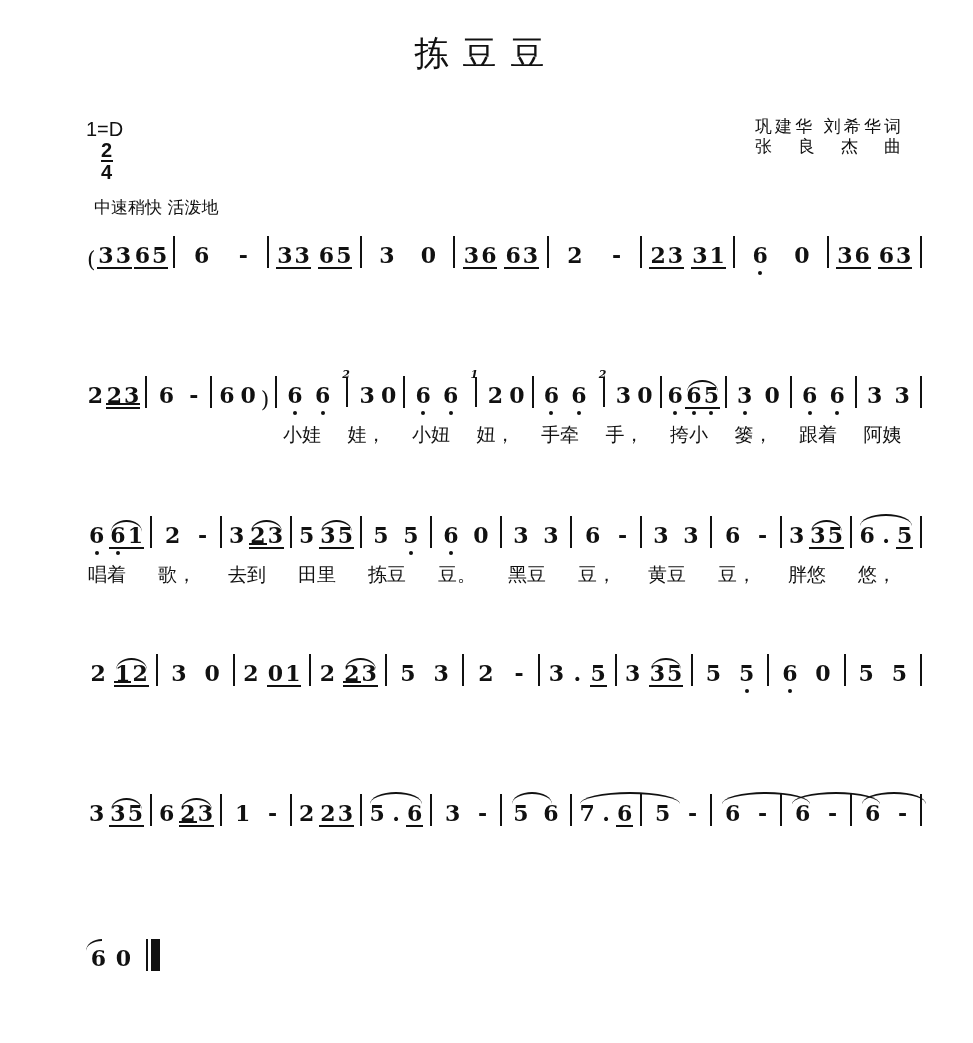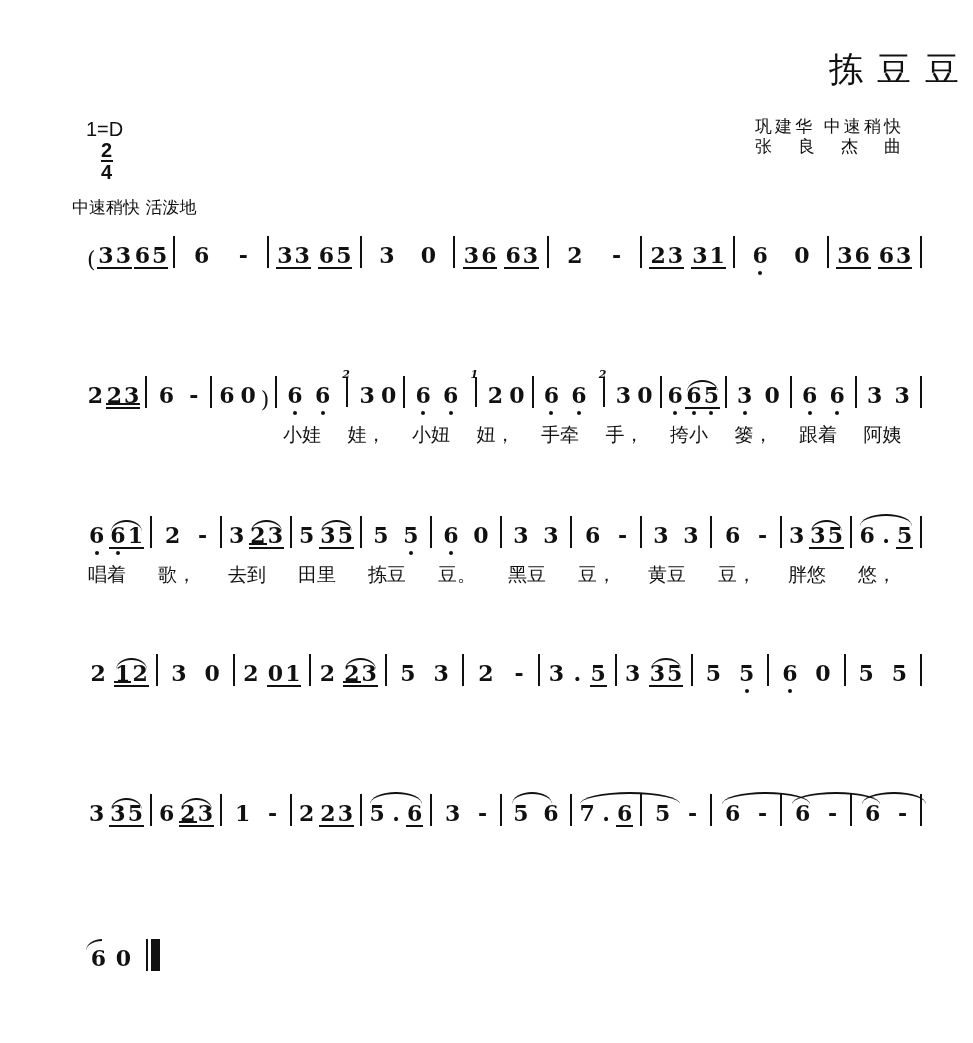--- a/index.html
+++ b/index.html
@@ -1,23 +1,23 @@
 <!DOCTYPE html>
 <html><head>
 <meta charset="utf-8">
 <style>
   html, body { margin: 0; padding: 0; background: #ffffff; }
   body { width: 973px; height: 1043px; position: relative; overflow: hidden; color: #111; font-family: "DejaVu Sans", sans-serif; }
-  .title { position: absolute; left: 0; width: 973px; top: 47px; text-align: right; font-size: 34px; letter-spacing: 14px; font-family: "DejaVu Sans", sans-serif; font-weight: normal; }
+  .title { position: absolute; left: 0; width: 973px; top: 31px; text-align: center; font-size: 34px; letter-spacing: 14px; font-family: "DejaVu Sans", sans-serif; font-weight: normal; }
   .key { position: absolute; left: 86px; top: 118px; font-size: 20px; font-family: "Liberation Sans", sans-serif; display: flex; align-items: center; flex-direction: column; }
   .tsig { display: inline-flex; flex-direction: column; align-items: center; margin-left: 4px; font-size: 20px; line-height: 18px; font-weight: bold; }
   .tsig .bar { width: 12px; height: 2px; background: #111; margin: 1px 0; }
   .credits { position: absolute; right: 72px; top: 116px; font-size: 17px; line-height: 20px; text-align: justify; }
   .credits div { text-align-last: justify; width: 146px; }
-  .tempo { position: absolute; left: 72px; top: 196px; font-size: 17px; }
+  .tempo { position: absolute; left: 94px; top: 196px; font-size: 17px; }
 
   .row { position: absolute; left: 82px; width: 840px; }
   .notes { display: flex; align-items: flex-end; height: 40px; font-family: "DejaVu Serif", serif; font-weight: bold; font-size: 22px; }
   .measure { display: flex; align-items: flex-end; justify-content: space-around; flex: 1; padding: 0 4px; position: relative; height: 40px; }
   .barline { width: 2px; background: #111; height: 32px; align-self: center; flex: none; }
   .barline.final { width: 9px; margin-left: 3px; }
   .barline.finalthin { width: 2px; margin-left: 6px; }
   .note { position: relative; display: inline-block; padding: 0 1px; line-height: 34px; }
   .note.u::after { content: ""; position: absolute; left: 0; right: 0; bottom: 3px; height: 2px; background: #111; }
   .note.uu::after { content: ""; position: absolute; left: 0; right: 0; bottom: 3px; height: 2px; background: #111; box-shadow: 0 -4px 0 #111; }
@@ -39,21 +39,21 @@
 <div class="key">
   <span>1=D</span>
   <span class="tsig">
     <span>2</span>
     <span class="bar"></span>
     <span>4</span>
   </span>
 </div>
 
 <div class="credits">
-  <div>巩建华 中速稍快</div>
+  <div>巩建华 刘希华词</div>
   <div>张 良 杰 曲</div>
 </div>
 
 <div class="tempo">中速稍快  活泼地</div>
 
 <div class="row" style="top:232px;">
   <div class="notes">
     <div class="measure">
         <span class="paren">(</span>
         <span class="grp u">

